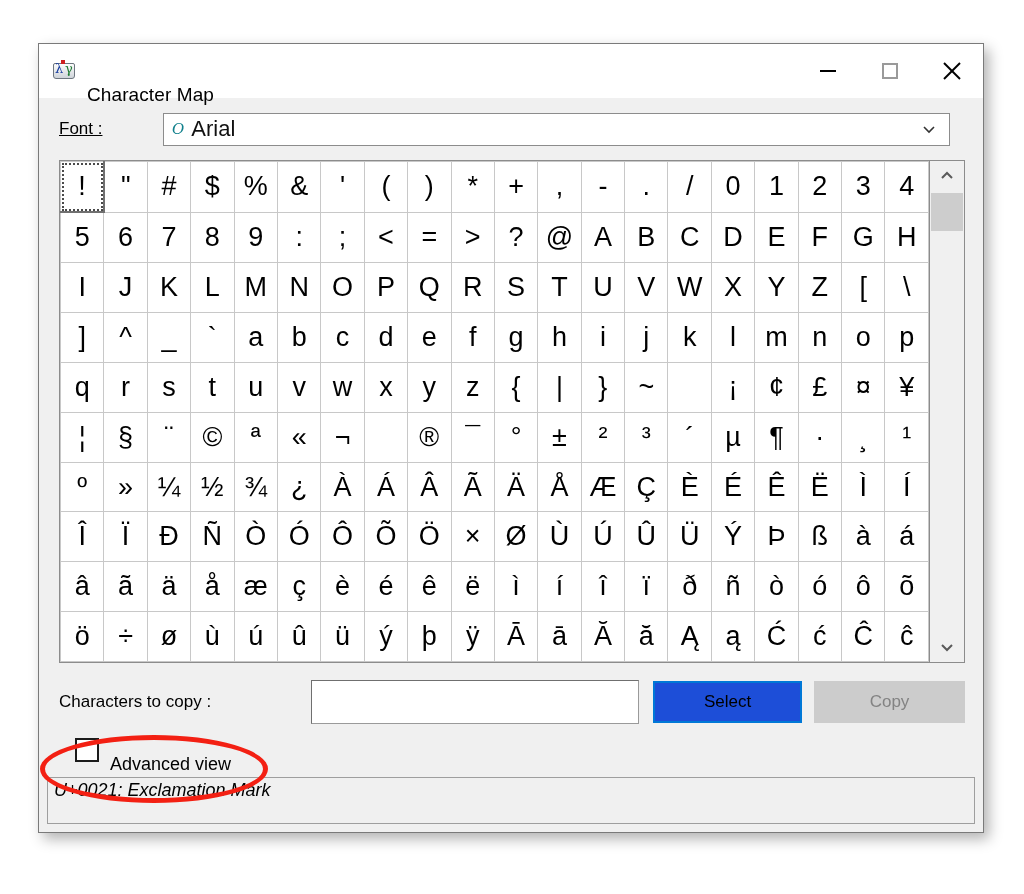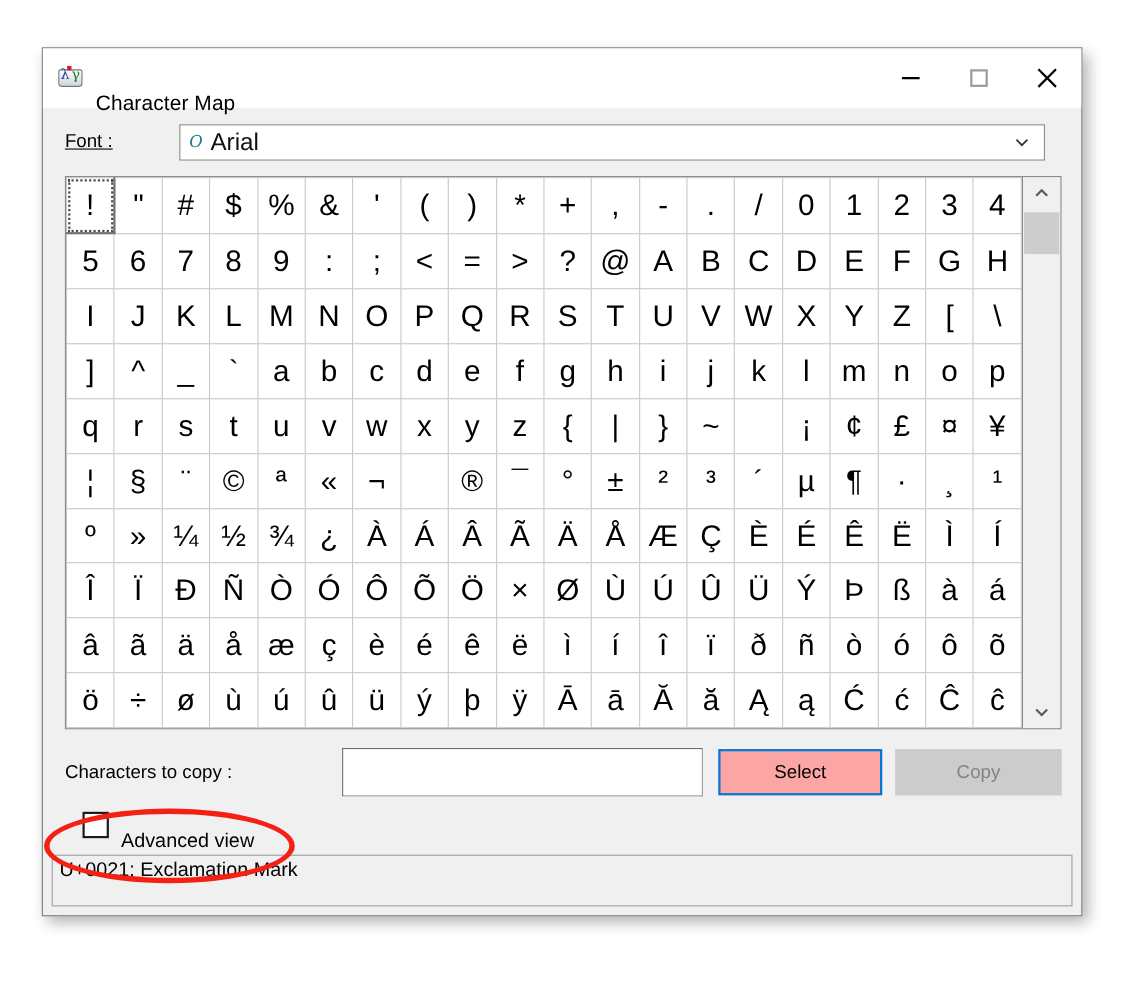--- a/index.html
+++ b/index.html
@@ -271,21 +271,21 @@
     font-size: 17px;
     padding: 0 6px;
     font-family: "Liberation Sans", sans-serif;
     color: #000;
     outline: none;
   }
   #select-button {
     margin-left: 14px;
     width: 149px;
     height: 42px;
-    background: #fca5a5;
+    background: #1d4ed8;
     border: 2px solid #0078d7;
     box-sizing: border-box;
     font-size: 17px;
     color: #000;
     display: flex;
     align-items: center;
     justify-content: center;
     cursor: default;
     font-family: "Liberation Sans", sans-serif;
   }
@@ -333,20 +333,21 @@
   #statusbar {
     flex: 0 0 auto;
     height: 47px;
     margin: 4px 8px 8px 8px;
     background: #f0f0f0;
     border: 1px solid #9e9e9e;
     box-sizing: border-box;
     display: flex;
     align-items: flex-start;
     padding: 1px 0 0 6px;
+    font-style: italic;
   }
   #status-text {
     font-size: 18px;
     color: #000;
     white-space: nowrap;
     line-height: 22px;
   }
 
   
   #annotation-ellipse {

